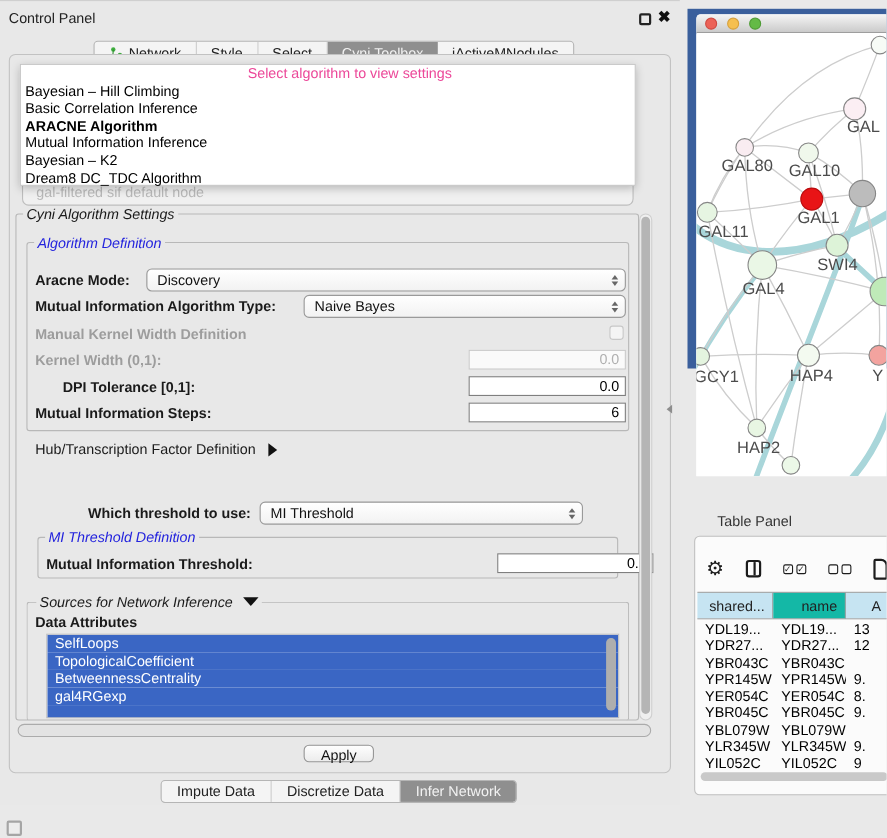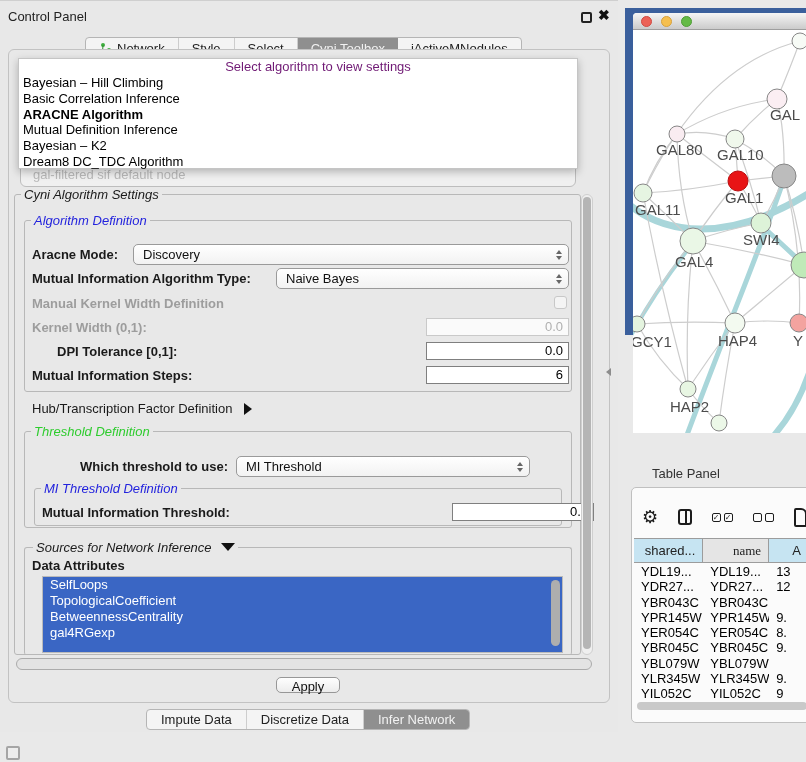--- a/index.html
+++ b/index.html
@@ -29,21 +29,21 @@
                  border:1px solid #c2c2c2; border-radius:6px; }
 
   
   #ghost-combo { left:20px; top:162px; width:556px; height:24px; background:#f0f0f0;
                  border:1px solid #bdbdbd; border-radius:6px; color:#b9b9b9; line-height:22px;
                  padding-left:12px; z-index:1; }
 
   
   #algo-popup { left:18px; top:57px; width:560px; height:111px; background:#ffffff;
                 border:1px solid #c5c5c5; box-shadow:0 3px 8px rgba(0,0,0,.25); z-index:2; }
-  #algo-placeholder { text-align:center; color:#701a75; line-height:16px; height:16px;padding-left:40px; }
+  #algo-placeholder { text-align:center; color:#ec4899; line-height:16px; height:16px;padding-left:40px; }
   .algo-item { height:15.8px; line-height:15.8px; padding-left:4px; color:#000; }
   .algo-item.bold { font-weight:bold; }
 
   
   .group { position:absolute; border:1px solid #b8b8b8; border-radius:3px;font-style:italic; }
   .legend { position:absolute; top:-8px; background:#e8e8e8; padding:0 3px; line-height:15px; }
   .legend.blue { color:#2323dd; }
   .legend.green { color:#2ecc2e; }
 
   .flabel { position:absolute; font-weight:bold; color:#1a1a1a; white-space:nowrap; }
@@ -173,21 +173,21 @@
     <div id="content-box" class="abs"></div>
 
     <div id="ghost-combo" class="abs">gal-filtered sif default node</div>
 
     <div id="algo-popup" class="abs">
       <div id="algo-placeholder">Select algorithm to view settings</div>
       <div id="algo-items">
           <div class="algo-item">Bayesian – Hill Climbing</div>
           <div class="algo-item">Basic Correlation Inference</div>
           <div class="algo-item bold">ARACNE Algorithm</div>
-          <div class="algo-item">Mutual Definition Inference</div>
+          <div class="algo-item">Mutual Information Inference</div>
           <div class="algo-item">Bayesian – K2</div>
           <div class="algo-item">Dream8 DC_TDC Algorithm</div>
         </div>
     </div>
 
     <div class="group" style="left:14px; top:193px; width:567px; height:461px;">
       <span class="legend" style="left:6px;">Cyni Algorithm Settings</span>
     </div>
 
     <div class="group" style="left:24px; top:219px; width:548px; height:172px;">
@@ -223,23 +223,20 @@
 
     <div class="flabel" style="left:32px; top:367px;">Mutual Information Steps:</div>
     <div class="tfield" style="left:426px; top:365px; width:143px; height:18px;">6</div>
 
     <div class="flabel" style="left:32px; top:400px; font-weight:normal;">
       <span>Hub/Transcription Factor Definition</span>
       <span style="display:inline-block; margin-left:8px; width:0; height:0; border-top:6px solid transparent;
                    border-bottom:6px solid transparent; border-left:8px solid #111; vertical-align:-2px;"></span>
     </div>
 
-    <div class="group" style="left:24px; top:430px; width:548px; height:97px;">
-      <span class="legend green" style="left:6px;">Threshold Definition</span>
-    </div>
     <div class="flabel" style="left:80px; top:458px;">Which threshold to use:</div>
     <div class="combo" style="left:236px; top:455px; width:294px; height:21px;">
       <span>MI Threshold</span>
       <span class="spin">
           <i class="up"></i>
           <i class="dn"></i>
         </span>
     </div>
     <div class="group" style="left:34px; top:487px; width:528px; height:38px;">
       <span class="legend blue" style="left:6px;">MI Threshold Definition</span>
@@ -375,21 +372,21 @@
       <span class="cbpair">
         <span class="mini-cb"></span>
           <span class="mini-cb"></span>
       </span>
       <span class="doc-icon"></span>
     </div>
 
     <div id="ttable">
       <div id="thead">
           <div class="hcell" style="width: 79px; background: rgb(198, 228, 242);">shared...</div>
-          <div class="hcell" style="width: 75px; background: #e5e5e5; font-family: Liberation Serif, serif;">name</div>
+          <div class="hcell" style="width: 75px; background: #14b8a6;">name</div>
           <div class="hcell" style="width: 45px; background: rgb(198, 228, 242);">A</div>
         </div>
       <div id="tbody">
           <div class="trow">
             <div class="tcell" style="width: 79px;">YDL19...</div>
             <div class="tcell" style="width: 75px;">YDL19...</div>
             <div class="tcell" style="width: 45px;">13</div>
           </div>
           <div class="trow">
             <div class="tcell" style="width: 79px;">YDR27...</div>

